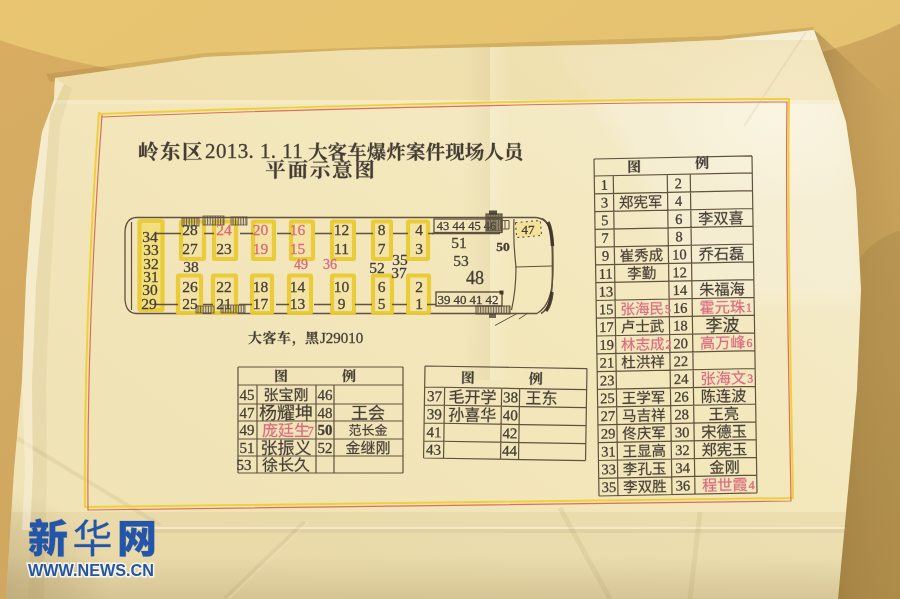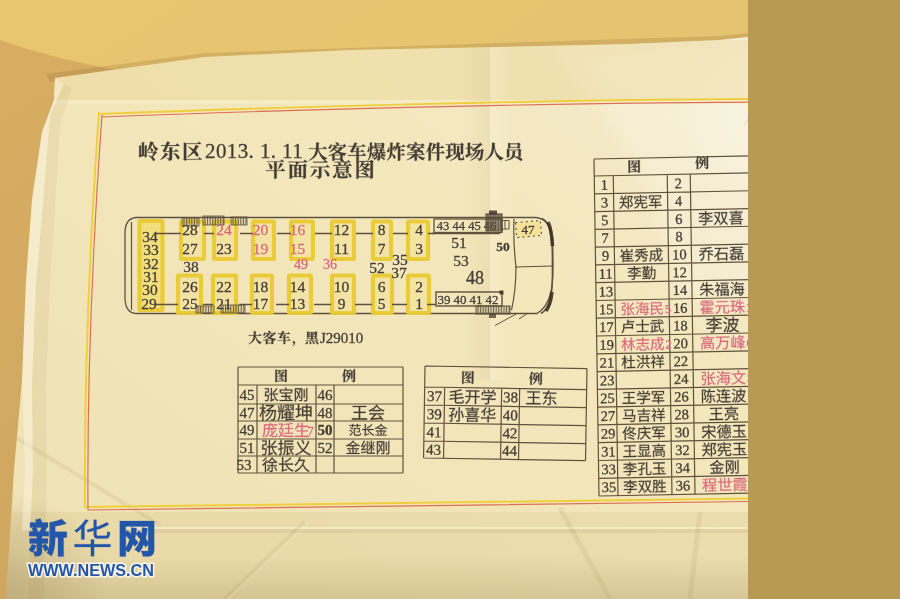--- a/index.html
+++ b/index.html
@@ -1,14 +1,14 @@
 <!DOCTYPE html>
 <html><head><meta charset="utf-8"><style>
 html,body{margin:0;padding:0;background:#b99a55;}
-#stage{position:relative;width:748px;height:599px;overflow:hidden;}
+#stage{position:relative;width:900px;height:599px;overflow:hidden;}
 </style></head>
 <body>
 <div id="stage">
 <svg width="900" height="599" viewBox="0 0 900 599">
 <defs>
 <linearGradient id="bgg" x1="0" y1="0" x2="1" y2="1">
 <stop offset="0" stop-color="#d9ae63"></stop>
           <stop offset="0.5" stop-color="#cfa75f"></stop>
           <stop offset="1" stop-color="#b8954f"></stop>
 </linearGradient>

